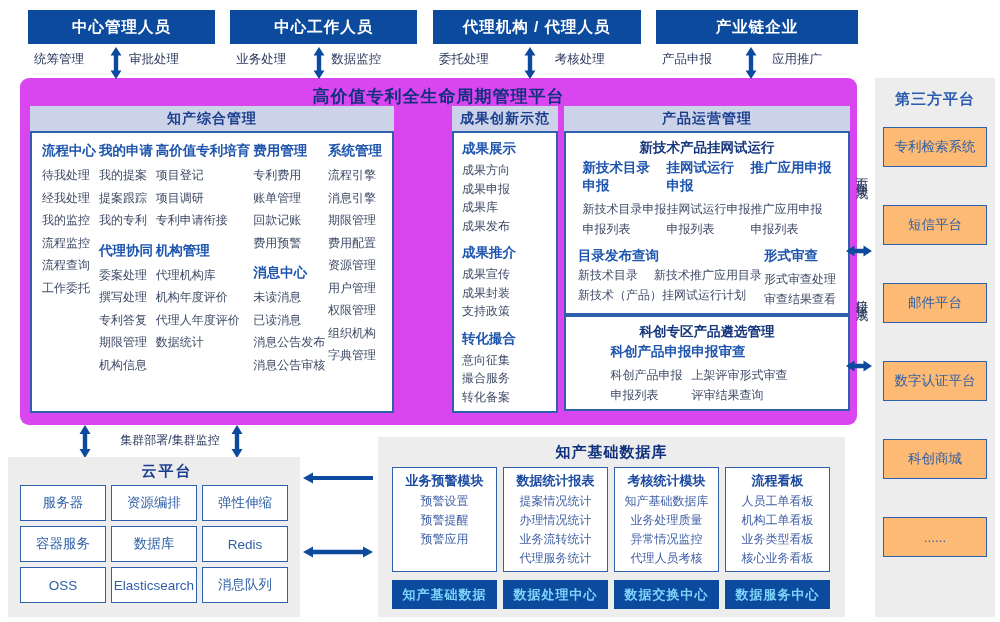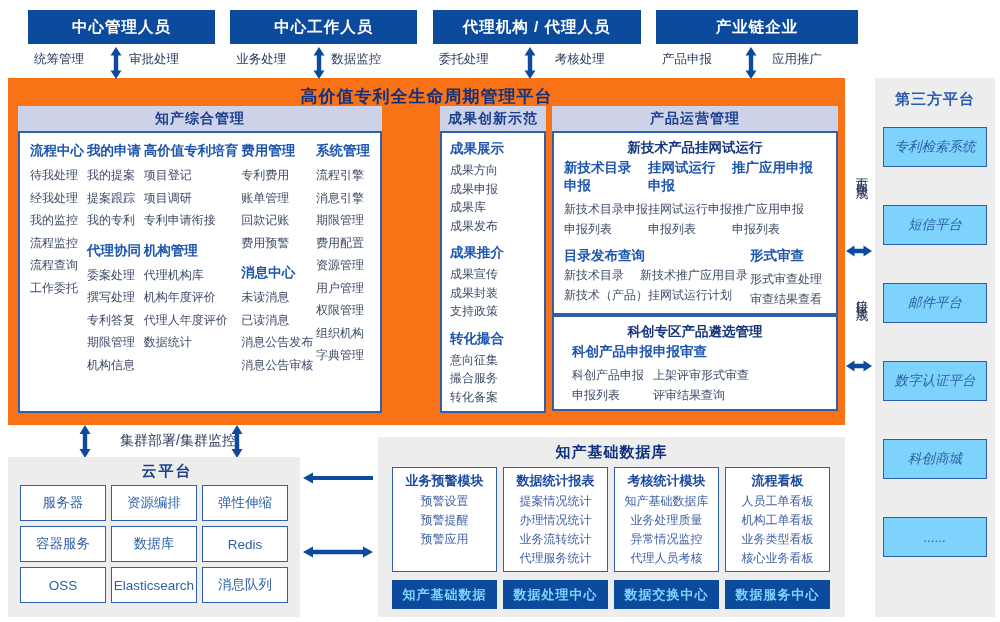--- a/index.html
+++ b/index.html
@@ -10,21 +10,21 @@
   .roles > div:nth-of-type(1){width:187px}
   .roles > div:nth-of-type(2){width:187px}
   .roles > div:nth-of-type(3){width:208px}
   .roles > div:nth-of-type(4){width:202px}
   .role{position:relative;}
   .role-title{height:34px;background:#0c4a9e;color:#fff;font-weight:bold;font-size:15.5px;
               display:flex;align-items:center;justify-content:center;letter-spacing:1px;}
   .role-labels{display:flex;justify-content:space-between;padding:7px 36px 0 6px;font-size:12.5px;color:#2c3a5e;}
   .role-arrow{position:absolute;left:44%;top:37px;z-index:3;}
   
-  .main-box{position:absolute;left:8px;top:78px;width:837px;height:347px;background:#f97316;}
+  .main-box{position:absolute;left:20px;top:78px;width:837px;height:347px;background:#d946ef;border-radius:9px;}
   .platform-title{position:absolute;left:0;top:7px;width:100%;text-align:center;
                   font-size:17px;font-weight:bold;color:#11317e;letter-spacing:1px;}
   .section{position:absolute;top:28px;height:311px;}
   .sec-ip{left:10px;width:364px;}
   .sec-ach{left:432px;width:106px;}
   .sec-po{left:544px;width:286px;}
   .sec-band{height:25px;background:#ccd3e8;color:#1b3e8f;font-weight:bold;font-size:14px;
             display:flex;align-items:center;justify-content:center;letter-spacing:1px;}
   .sec-body{background:#fff;border:2px solid #2e60ae;height:282px;box-sizing:border-box;}
   
@@ -36,39 +36,39 @@
   
   .ach-body{padding:4px 8px;}
   .ach-body .g-h{line-height:24px;}
   .ach-body ul.g-list li{line-height:18.5px;}
   
   .po-wrap{display:flex;flex-direction:column;height:318px;}
   .po-box{background:#fff;border:2px solid #2e60ae;box-sizing:border-box;padding:4px 10px;}
   .po-box1{height:184px;}
   .po-box2{height:96px;}
   .po-title{text-align:center;font-size:13.5px;font-weight:bold;color:#15357c;line-height:22px;}
-  .po-row{display:flex;justify-content:flex-start;}
+  .po-row{display:flex;justify-content:center;}
   .po-col .g-h{line-height:18px;white-space:normal;}
   .po-col .hw{max-width:76px;}
   .po-col ul.g-list{margin-top:4px;}
   .po-col ul.g-list li{line-height:20px;}
   .po-row2{margin-top:8px;}
   .po-inline{display:flex;flex-wrap:wrap;column-gap:16px;max-width:186px;}
   .po-inline span{font-size:12px;color:#3e4a66;line-height:20px;white-space:nowrap;}
   
   .vtext{position:absolute;writing-mode:vertical-rl;font-size:12.5px;color:#2c3a5e;letter-spacing:3px;}
   .gut-arrow{position:absolute;left:846px;}
   
   .third{position:absolute;left:875px;top:78px;width:120px;height:539px;background:#ededee;}
   .third-title{text-align:center;font-size:15px;font-weight:bold;color:#2b5cb0;padding-top:12px;letter-spacing:1px;}
   .third-list{display:flex;flex-direction:column;align-items:center;margin-top:18px;gap:38px;}
-  .tp-box{width:104px;height:40px;background:#7dd3fc;border:1.5px solid #2e60ae;box-sizing:border-box;
-          display:flex;align-items:center;justify-content:center;font-size:13.5px;color:#2e5fa7;font-style:italic;}
-  
-  .cluster-label{position:absolute;left:108px;top:432px;width:140px;text-align:center;font-size:14px;color:#2c3a5e;}
+  .tp-box{width:104px;height:40px;background:#fdba74;border:1.5px solid #2e60ae;box-sizing:border-box;
+          display:flex;align-items:center;justify-content:center;font-size:13.5px;color:#2e5fa7;}
+  
+  .cluster-label{position:absolute;left:100px;top:432px;width:140px;text-align:center;font-size:12px;color:#2c3a5e;}
   .cl-arrow1{position:absolute;left:79px;top:425px;}
   .cl-arrow2{position:absolute;left:231px;top:425px;}
   
   .cloud{position:absolute;left:8px;top:457px;width:292px;height:160px;background:#ededee;}
   .cloud-title{text-align:center;font-size:15px;font-weight:bold;color:#1b3e8f;padding-top:5px;letter-spacing:2px;padding-left:26px;}
   .cloud-grid{display:grid;grid-template-columns:repeat(3,1fr);gap:5px;padding:4px 12px 0 12px;}
   .cloud-box{height:36px;background:#fff;border:1.5px solid #2e60ae;box-sizing:border-box;
              display:flex;align-items:center;justify-content:center;font-size:13.5px;color:#2e5fa7;}
   
   .db-arrow1{position:absolute;left:303px;top:472px;}

